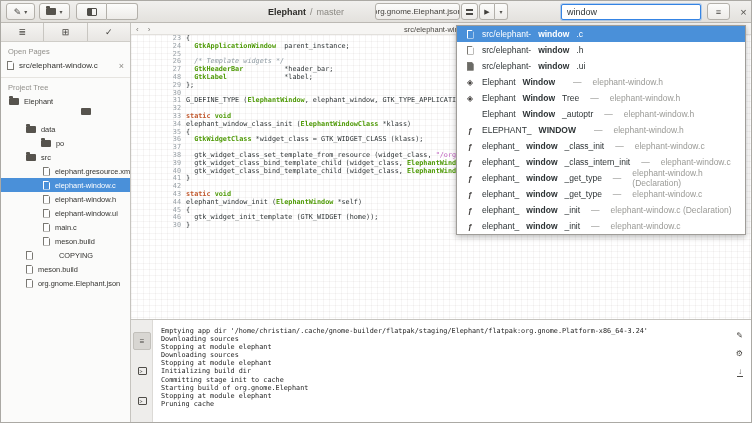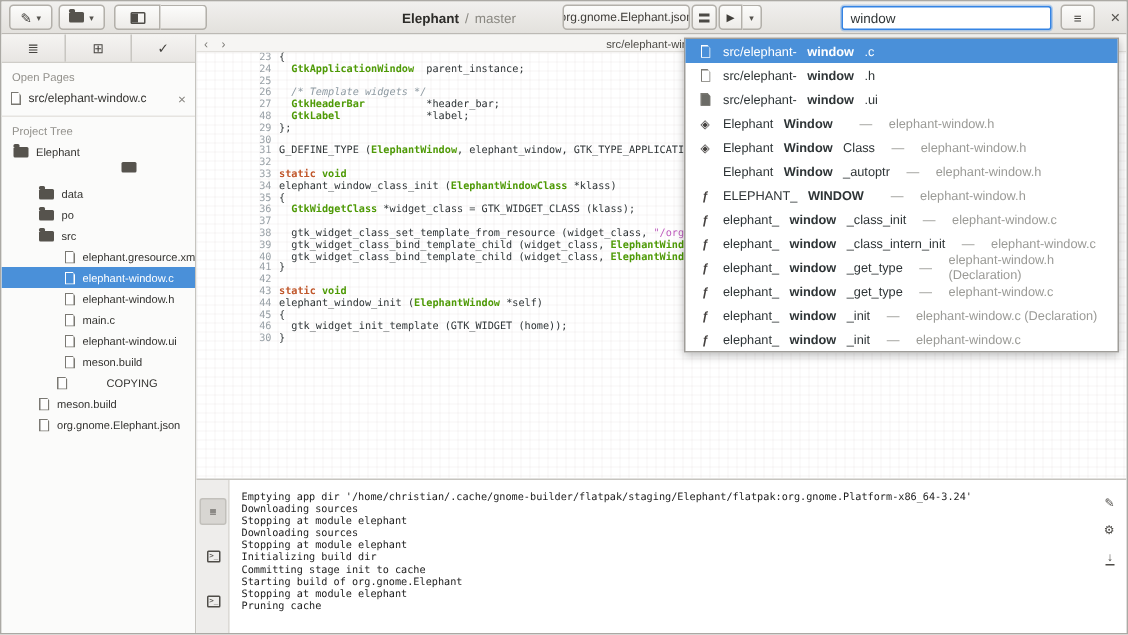--- a/index.html
+++ b/index.html
@@ -183,21 +183,21 @@
           <span>Elephant</span>
         </div>
         <div class="tree-row" style="padding-left: 41px; flex-direction: column;">
           <span class="i-folder"></span>
           <span>build-aux</span>
         </div>
         <div class="tree-row" style="padding-left: 25px;">
           <span class="i-folder"></span>
           <span>data</span>
         </div>
-        <div class="tree-row" style="padding-left: 25px;">
+        <div class="tree-row" style="padding-left: 40px;">
           <span class="i-folder"></span>
           <span>po</span>
         </div>
         <div class="tree-row" style="padding-left: 25px;">
           <span class="i-folder"></span>
           <span>src</span>
         </div>
         <div class="tree-row" style="padding-left: 42px;">
           <span class="i-doc"></span>
           <span>elephant.gresource.xml</span>
@@ -205,31 +205,31 @@
         <div class="tree-row selected" style="padding-left: 42px;">
           <span class="i-doc white"></span>
           <span>elephant-window.c</span>
         </div>
         <div class="tree-row" style="padding-left: 42px;">
           <span class="i-doc"></span>
           <span>elephant-window.h</span>
         </div>
         <div class="tree-row" style="padding-left: 42px;">
           <span class="i-doc"></span>
+          <span>elephant-window.ui</span>
+        </div>
+        <div class="tree-row" style="padding-left: 42px;">
+          <span class="i-doc"></span>
           <span>main.c</span>
         </div>
         <div class="tree-row" style="padding-left: 42px;">
           <span class="i-doc"></span>
-          <span>elephant-window.ui</span>
-        </div>
-        <div class="tree-row" style="padding-left: 42px;">
-          <span class="i-doc"></span>
           <span>meson.build</span>
         </div>
-        <div class="tree-row" style="padding-left: 37px; gap: 26px;">
+        <div class="tree-row" style="padding-left: 25px; gap: 26px;">
           <span class="i-doc"></span>
           <span>COPYING</span>
         </div>
         <div class="tree-row" style="padding-left: 25px;">
           <span class="i-doc"></span>
           <span>meson.build</span>
         </div>
         <div class="tree-row" style="padding-left: 25px;">
           <span class="i-doc"></span>
           <span>org.gnome.Elephant.json</span>
@@ -377,21 +377,21 @@
         <span>Elephant</span>
         <b>Window</b>
         <span></span>
         <span class="sep">—</span>
         <span class="detail">elephant-window.h</span>
       </div>
       <div class="dd-row">
         <span class="ic">◈</span>
         <span>Elephant</span>
         <b>Window</b>
-        <span>Class</span>
+        <span>Tree</span>
         <span class="sep">—</span>
         <span class="detail">elephant-window.h</span>
       </div>
       <div class="dd-row">
         <span class="ic"></span>
         <span>Elephant</span>
         <b>Window</b>
         <span>_autoptr</span>
         <span class="sep">—</span>
         <span class="detail">elephant-window.h</span>

